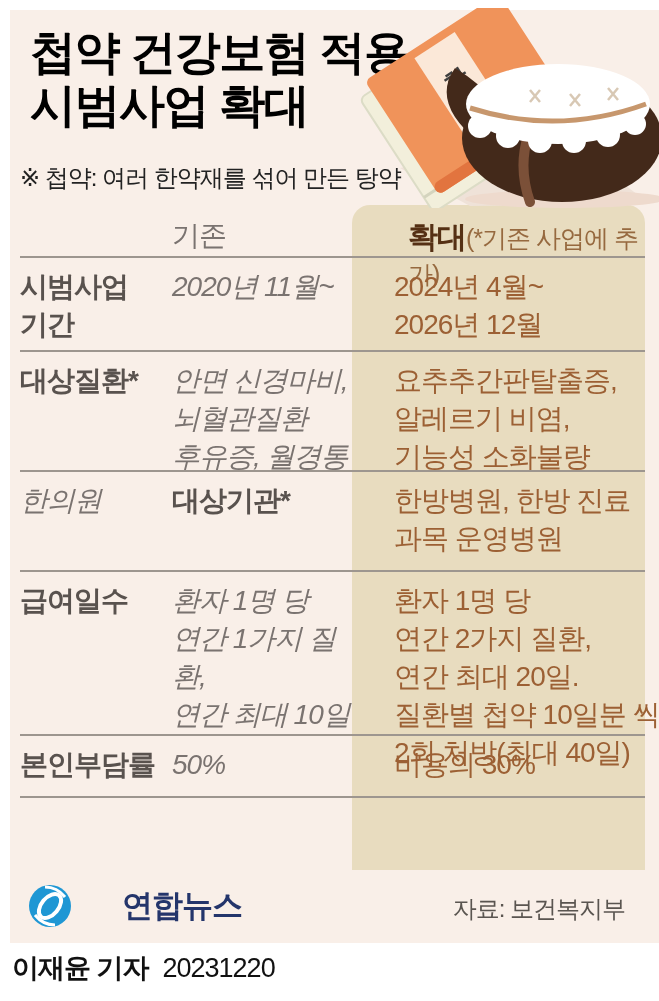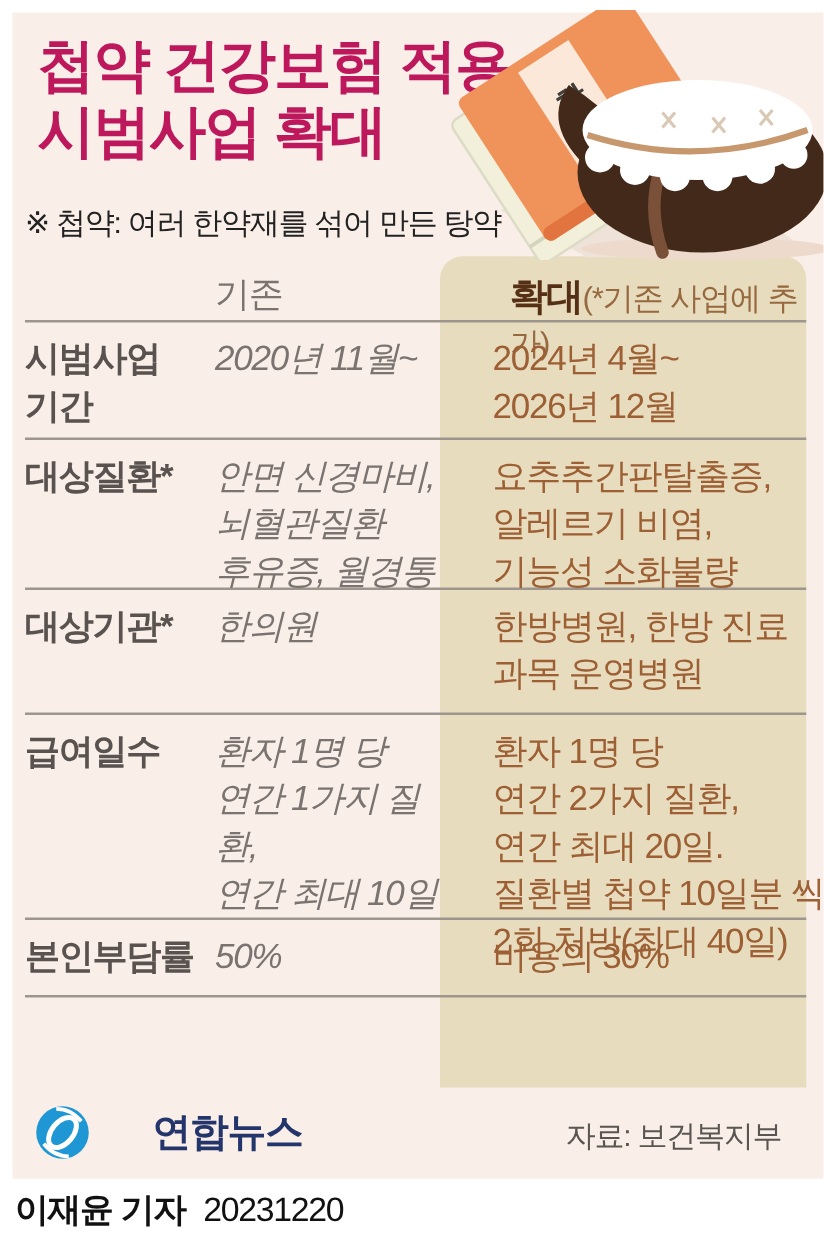--- a/index.html
+++ b/index.html
@@ -5,21 +5,21 @@
   html,body{margin:0;padding:0;background:#ffffff;}
   .page{
     position:relative;width:659px;height:1001px;background:#ffffff;
     font-family:"Liberation Sans","DejaVu Sans",sans-serif;overflow:hidden;
   }
   .panel{position:absolute;left:10px;top:10px;width:649px;height:933px;background:#f9efe8;}
   .tan-col{position:absolute;left:352px;top:205px;width:293px;height:665px;background:#e8dcbf;border-radius:18px 18px 0 0;}
   .illus{position:absolute;left:330px;top:8px;width:329px;height:200px;z-index:3;}
   .title{
     position:absolute;left:30px;top:26px;z-index:2;
-    font-size:46px;font-weight:bold;line-height:1.16;letter-spacing:-1.5px;color:#be185d;white-space:pre-line;
+    font-size:46px;font-weight:bold;line-height:1.16;letter-spacing:-1.5px;color:#000000;white-space:pre-line;
   }
   .note{position:absolute;left:20px;top:162px;z-index:2;font-size:24px;letter-spacing:-1px;color:#222222;}
   .table{position:absolute;left:20px;top:205px;width:625px;z-index:2;}
   .row{display:grid;grid-template-columns:140px 192px 293px;border-bottom:2px solid #9d968f;box-sizing:border-box;gap:12px;}
   .row-header{height:53px;}
   .row-1{height:94px;}
   .row-2{height:120px;}
   .row-3{height:100px;}
   .row-4{height:164px;}
   .row-5{height:62px;}
@@ -109,22 +109,22 @@
       <div class="cell cell-label">대상질환*</div>
       <div class="cell cell-old">안면 신경마비,
 뇌혈관질환
 후유증, 월경통</div>
       <div class="cell cell-new">요추추간판탈출증,
 알레르기 비염,
 기능성 소화불량</div>
     </div>
 
     <div class="row row-3">
+      <div class="cell cell-old">한의원</div>
       <div class="cell cell-label">대상기관*</div>
-      <div class="cell cell-old">한의원</div>
       <div class="cell cell-new">한방병원, 한방 진료
 과목 운영병원</div>
     </div>
 
     <div class="row row-4">
       <div class="cell cell-label">급여일수</div>
       <div class="cell cell-old">환자 1명 당
 연간 1가지 질환,
 연간 최대 10일</div>
       <div class="cell cell-new">환자 1명 당

